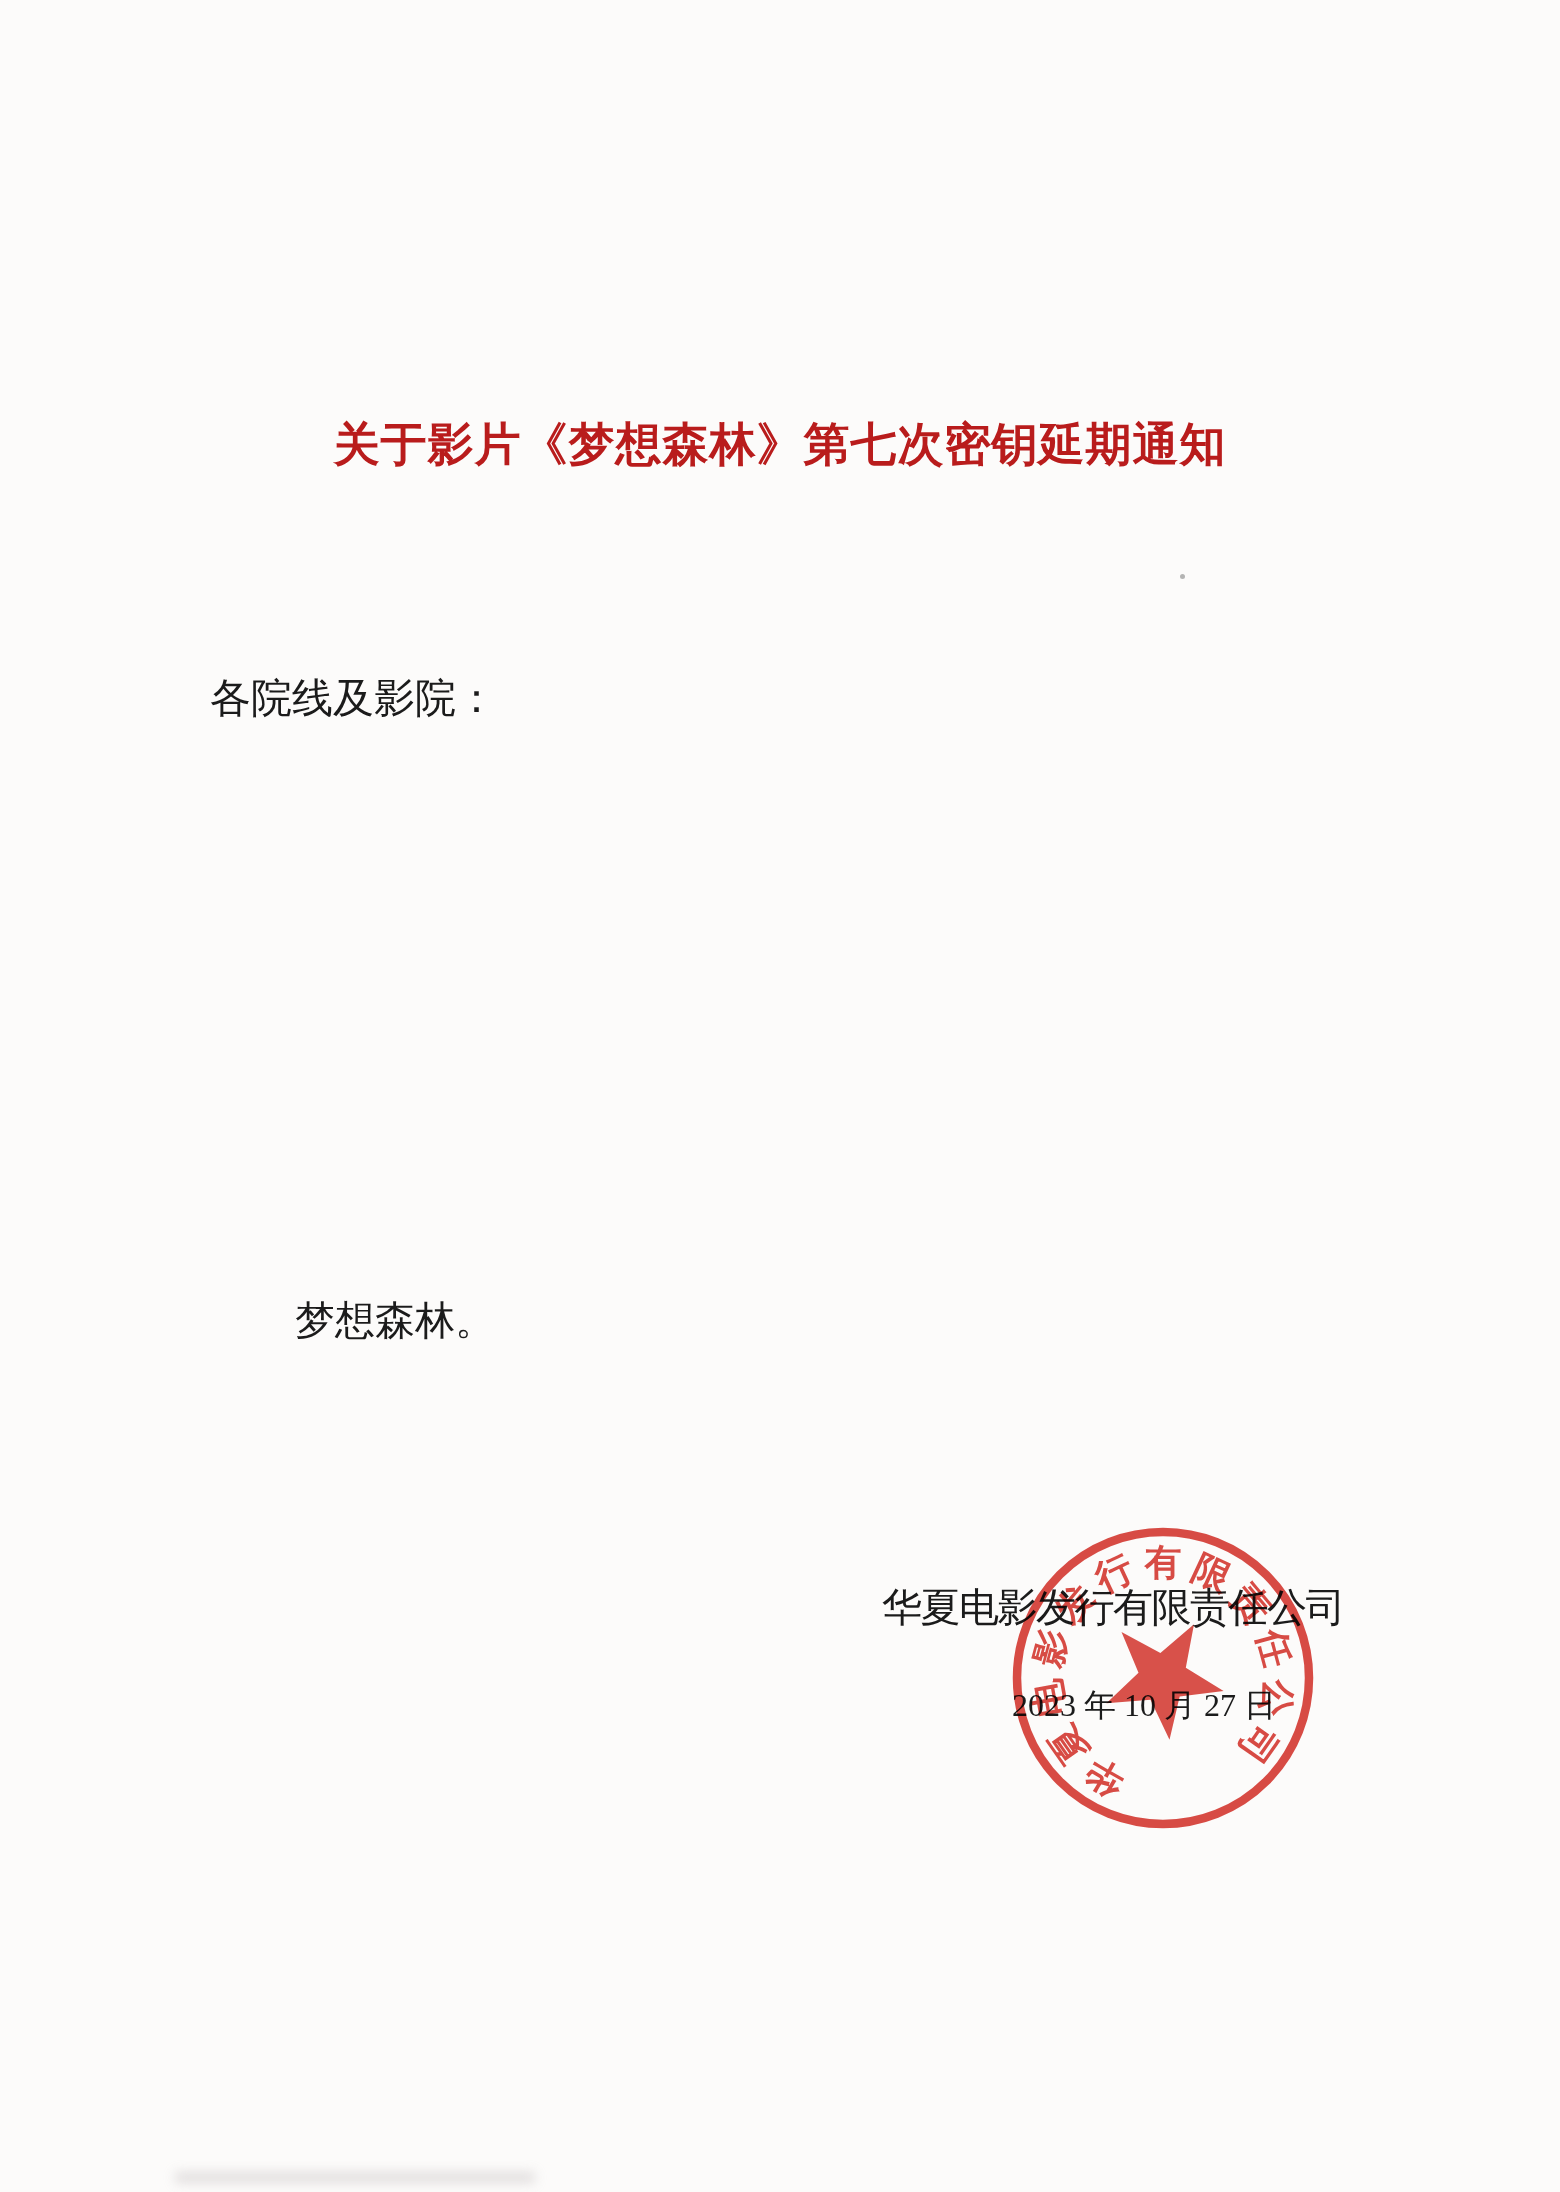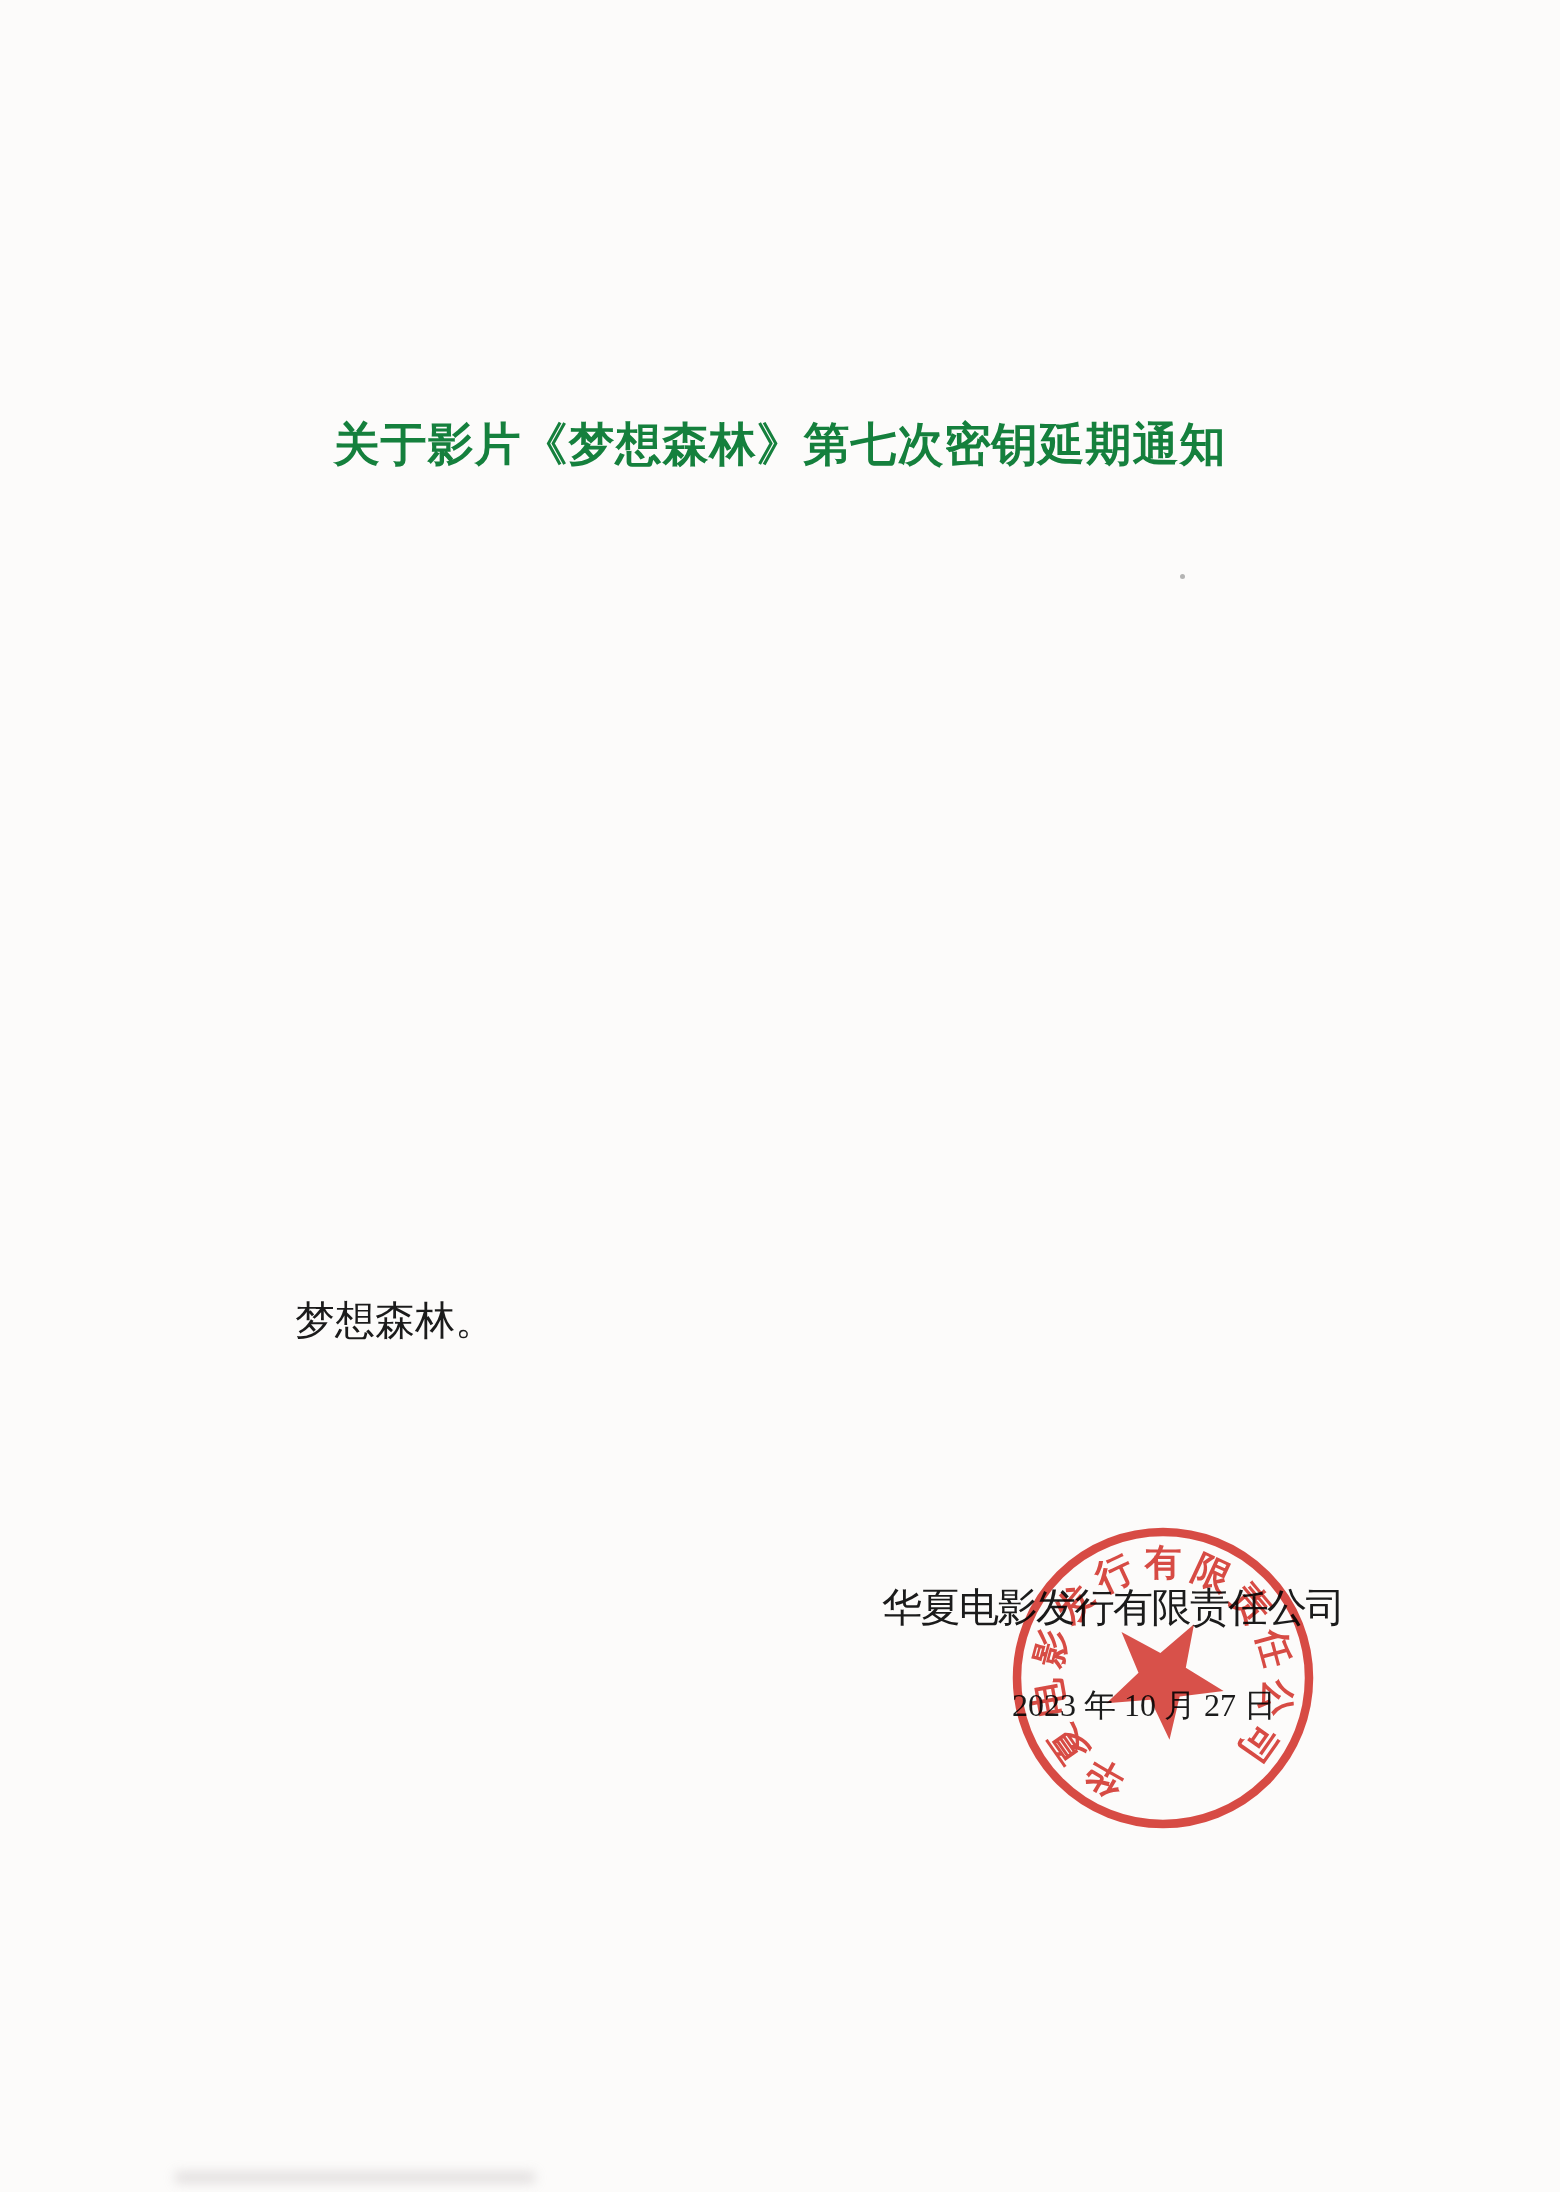--- a/index.html
+++ b/index.html
@@ -16,21 +16,21 @@
   .doc-title {
     position: absolute;
     top: 418px;
     left: 0;
     width: 100%;
     text-align: center;
     font-size: 46px;
     line-height: 54px;
     font-weight: bold;
     letter-spacing: 1px;
-    color: #15803d;
+    color: #b91c1c;
   }
   .scan-dot {
     position: absolute;
     left: 1180px;
     top: 574px;
     width: 5px;
     height: 5px;
     border-radius: 50%;
     background: #8d8d8d;
     opacity: 0.65;
@@ -103,20 +103,21 @@
 </style>
 </head>
 <body>
 
 <div class="page">
 
   <div class="doc-title">关于影片《梦想森林》第七次密钥延期通知</div>
 
   <div class="scan-dot"></div>
 
+  <div class="salutation">各院线及影院：</div>
 
 
   <div class="closing">梦想森林。</div>
 
   <div class="sig-company">华夏电影发行有限责任公司</div>
 
   <div class="sig-date">2023 年 10 月 27 日</div>
 
   <svg class="seal" viewBox="0 0 320 320">
       <circle cx="160" cy="160" r="146" fill="none" stroke="#d5342c" stroke-width="8.5" stroke-opacity="0.95"></circle>

